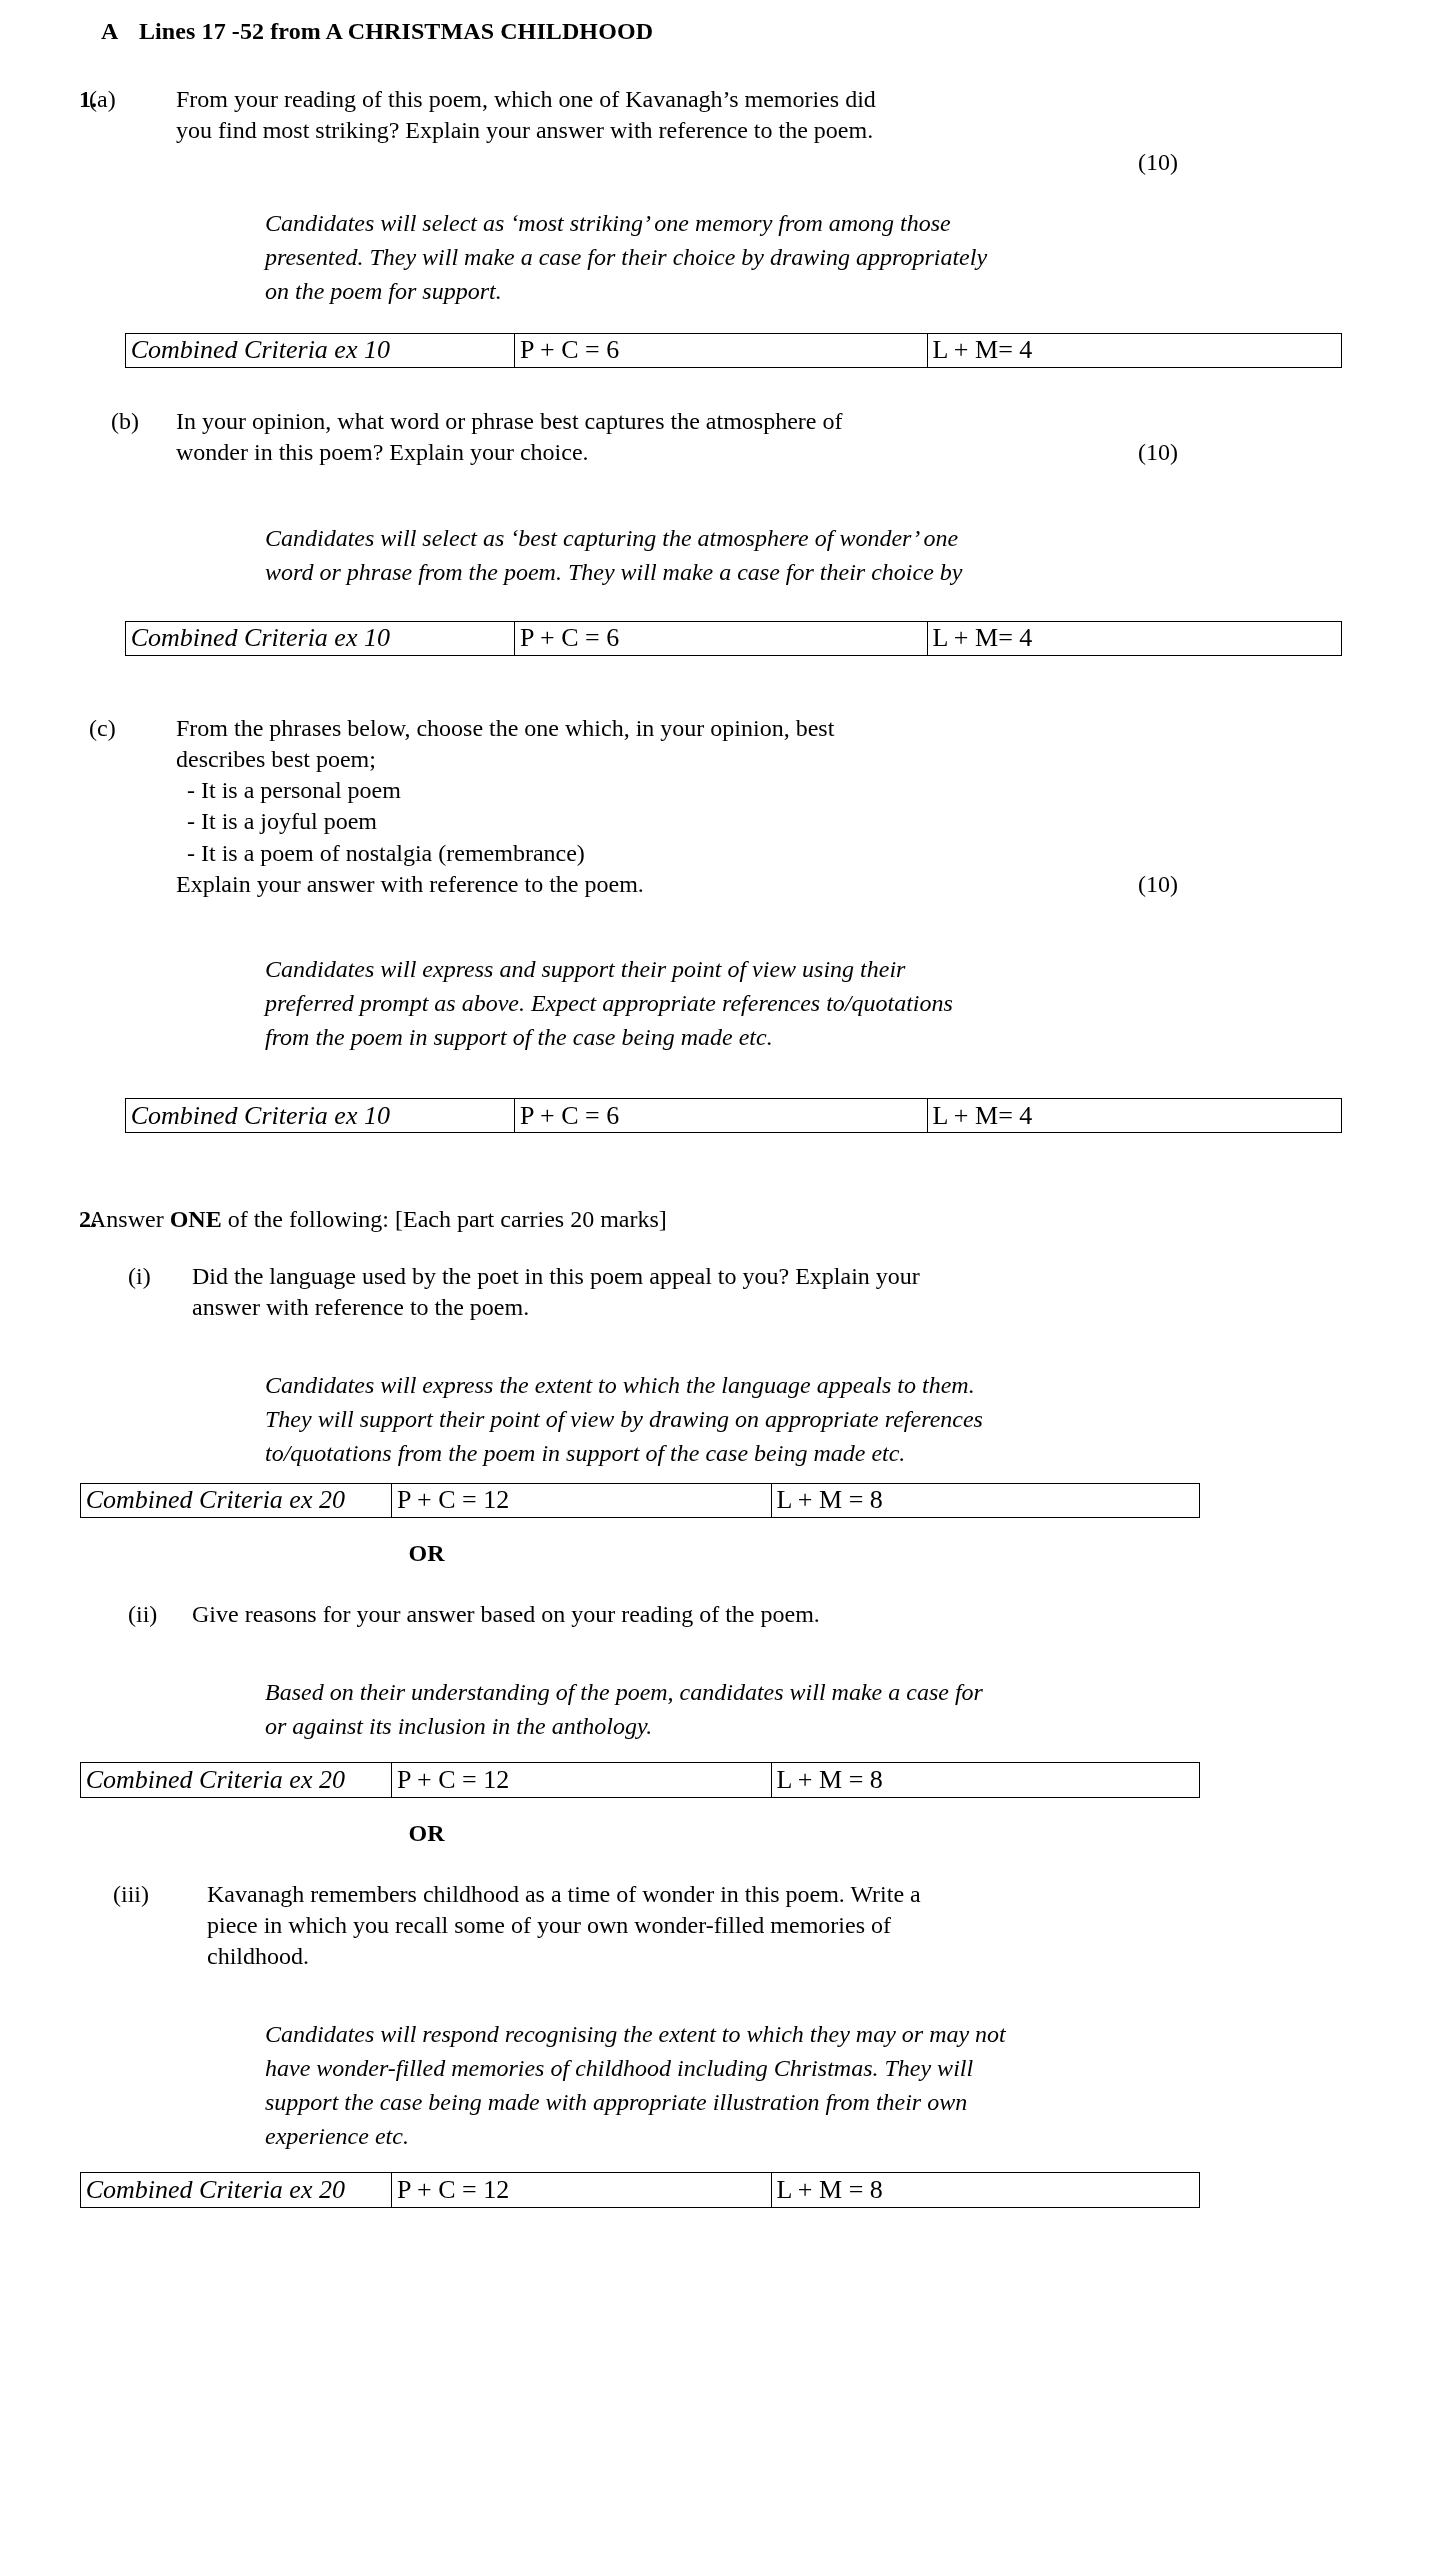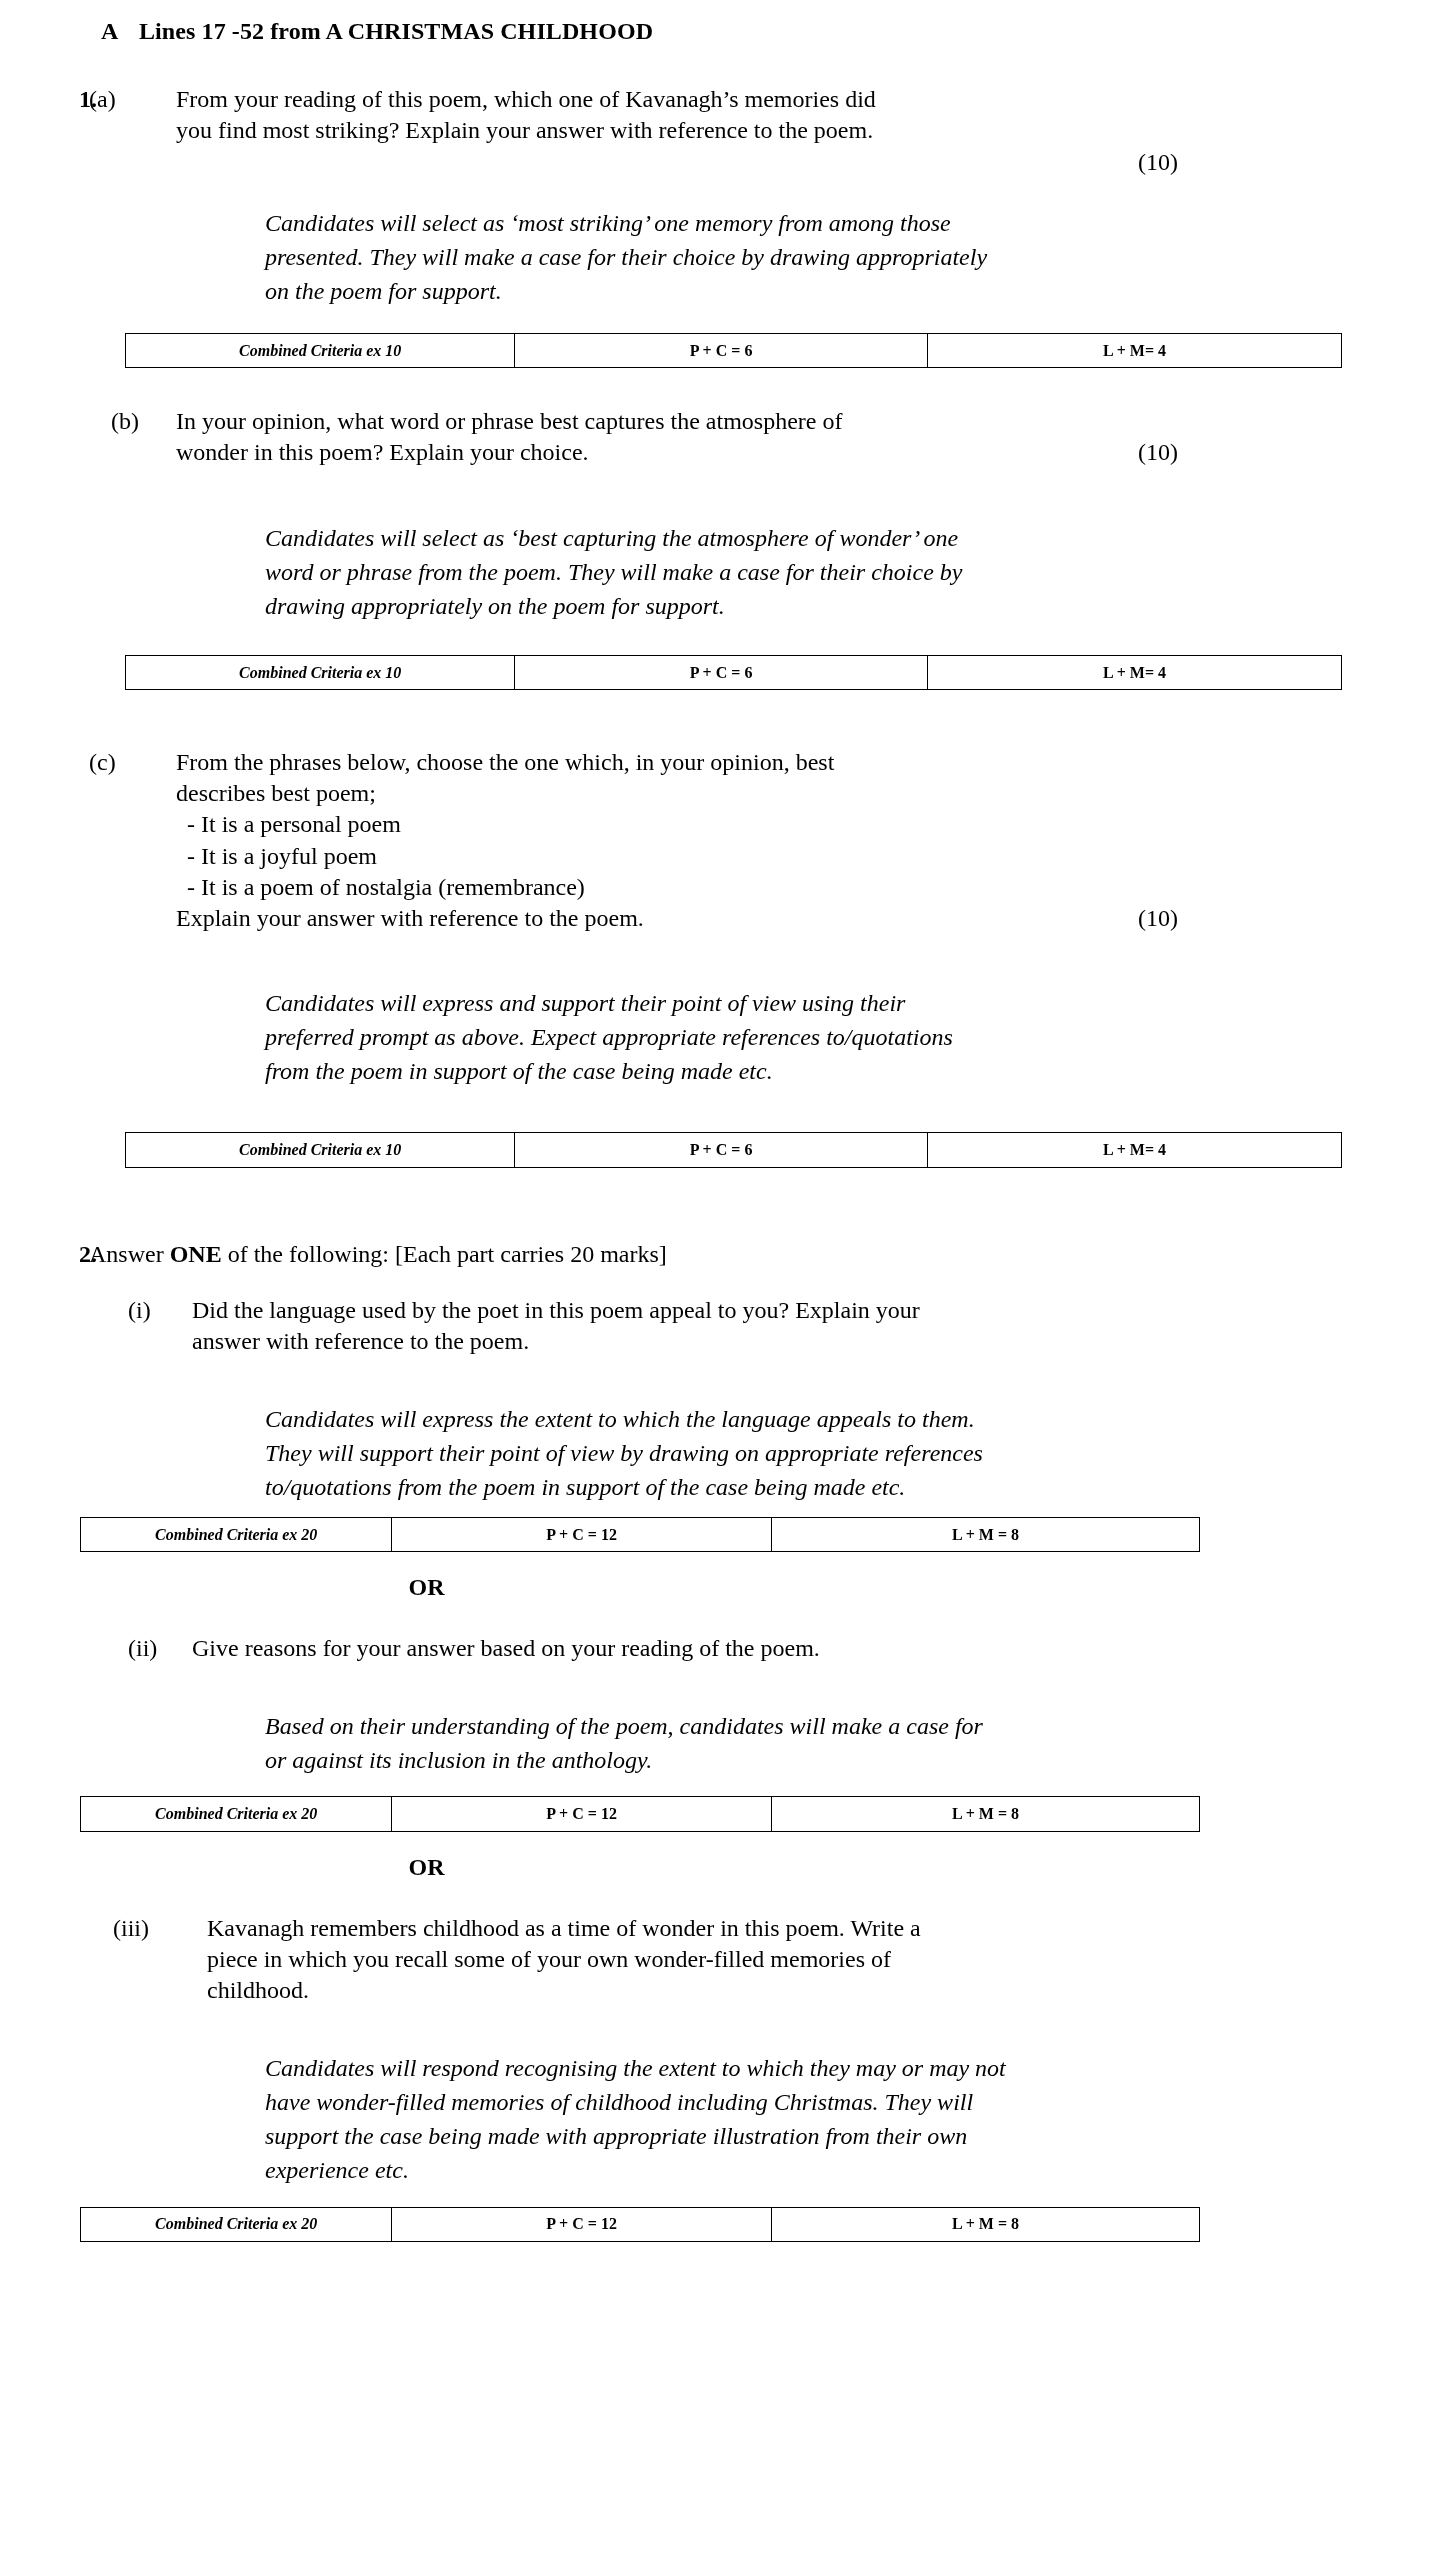--- a/index.html
+++ b/index.html
@@ -87,23 +87,22 @@
 
   
   .criteria-table {
     border-collapse: collapse;
     table-layout: fixed;
     border: 1.6px solid #000;
   }
   .criteria-table td {
     border: 0.8px solid #000;
     height: 30px;
-    font-size: 16px;
-    font-weight: bold;
-    text-align: center;
+    font-size: 26px;
+    font-weight: normal;
     vertical-align: middle;
     padding: 1.6px 4.7px;
     line-height: 1.1;
   }
   .criteria-table td.crit-name {
     font-style: italic;
   }
   .tbl-wrap { display: block; }
   .tbl-ex10 { margin-left: 93px; width: 1185px; }
   .tbl-ex10 td:nth-child(1) { width: 379px; }
@@ -188,21 +187,20 @@
       <p>In your opinion, what word or phrase best captures the atmosphere of</p>
       <p><span class="inline-marks">(10)</span><span>wonder in this poem? Explain your choice.</span></p>
     </div>
   </div>
 
   <div class="sp-40"></div>
 
   <div class="scheme">
     <p>Candidates will select as ‘best capturing the atmosphere of wonder’ one</p>
     <p>word or phrase from the poem. They will make a case for their choice by</p>
-    <p>drawing appropriately on the poem for support.</p>
   </div>
 
   <div class="sp-40"></div>
 
   <div class="tbl-wrap">
     <table class="criteria-table tbl-ex10">
       <tbody>
         <tr>
           <td class="crit-name">Combined Criteria ex 10</td>
           <td>P + C = 6</td>

